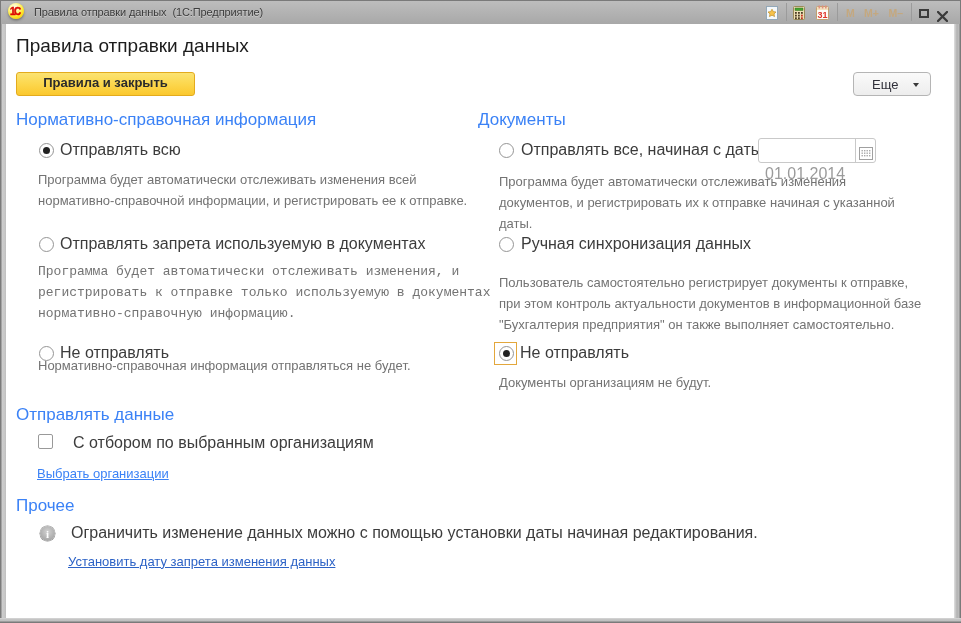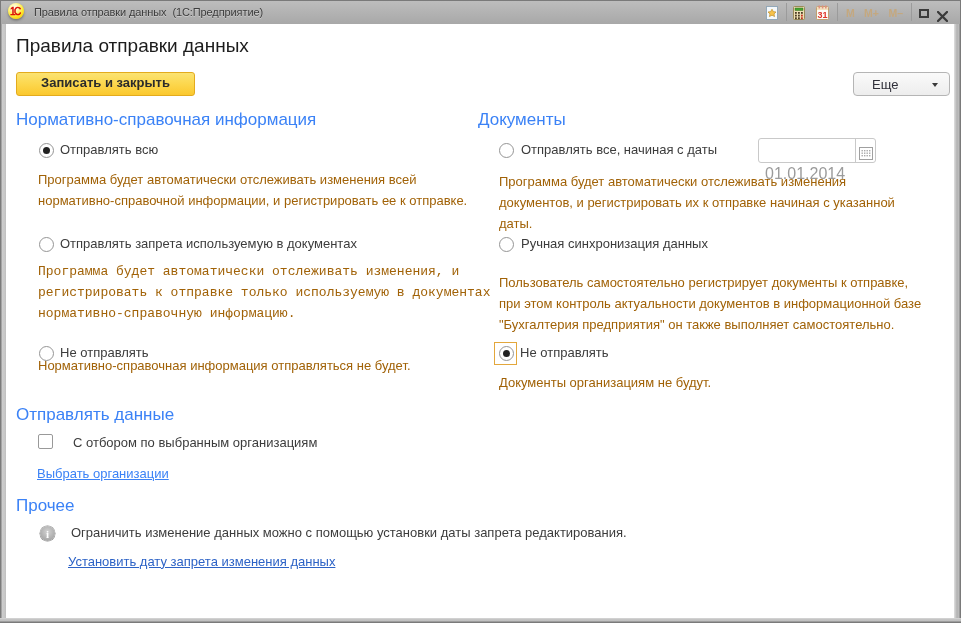--- a/index.html
+++ b/index.html
@@ -13,42 +13,42 @@
     border-top:1px solid #7a7a7a; border-left:1px solid #7a7a7a; border-right:1px solid #7a7a7a; }
   #bL { left:0; top:24px; width:6px; height:594px; background:linear-gradient(to right,#7a7a7a 0px,#7a7a7a 1px,#cdcdcd 2px,#c6c6c6 5px,#bdbdbd 6px); }
   #bR { left:954px; top:24px; width:7px; height:594px; background:linear-gradient(to right,#e0e0e0 0px,#b2b2b2 3px,#bebebe 5px,#7a7a7a 6px,#7a7a7a 7px); }
   #bB { left:0; top:618px; width:961px; height:5px; background:linear-gradient(#dcdcdc 0px,#c6c6c6 1px,#bfbfbf 3px,#7a7a7a 4px,#7a7a7a 5px); }
   #content { left:6px; top:24px; width:948px; height:594px; background:#fff; }
 
   
   #logo { left:7.5px; top:2.5px; width:16px; height:16px; border-radius:50%;
     background:radial-gradient(circle at 40% 30%, #fffef2 0%, #fff9b4 25%, #ffe82e 58%, #f4c800 85%, #cfa300 100%);
     box-shadow:0 1.5px 2.5px rgba(40,40,40,0.45); }
-  #logo span { position:absolute; left:2.5px; top:3.5px; font-size:10px; font-weight:normal; color:#e00800; letter-spacing:-1.5px; -webkit-text-stroke:0.5px #d80800; }
+  #logo span { position:absolute; left:2.5px; top:3.5px; font-size:10px; font-weight:bold; color:#e00800; letter-spacing:-1.5px; -webkit-text-stroke:0.5px #d80800; }
   #wtitle { left:34px; top:5.2px; line-height:14px; font-size:11px; letter-spacing:-0.1px; color:#3d3d3d; text-shadow:0 1px 0 rgba(255,255,255,0.35); }
 
   .tsep { top:3px; width:1px; height:18px; background:#9b9b9b; }
   .mbtn { top:7px; font-size:10.5px; font-weight:bold; color:#c4a87f; }
 
   
   #h1 { left:16px; top:35px; font-size:19px; line-height:22px; color:#1c1c1c; }
 
   
   #btnSave { left:16px; top:72px; width:179px; height:23.5px; border:1px solid #e3ab1d; border-radius:3px;
     background:linear-gradient(#fbe372, #fcd74d 50%, #fbc82e);
     font-size:13px; font-weight:bold; color:#2b2b2b; text-align:center; line-height:19px; }
-  #btnMore { left:853px; top:71.5px; width:97px; height:24.5px; border:1px solid #b5b5b5; border-radius:4px;
+  #btnMore { left:853px; top:71.5px; width:78px; height:24.5px; border:1px solid #b5b5b5; border-radius:4px;
     background:linear-gradient(#fafafa,#ededed); font-size:13px; color:#30303a; line-height:19px; }
   #btnMore .t { position:absolute; left:18px; top:2px; }
   #btnMore .tri { position:absolute; right:11px; top:10px; width:0; height:0;
     border-left:3.5px solid transparent; border-right:3.5px solid transparent; border-top:4.5px solid #3a3a3a; }
 
   .ghead { font-size:17px; line-height:19px; color:#3b82f6; }
-  .lbl { font-size:13px; line-height:15px; color:#3c3c3c; }
-  .blue { font-size:13px; line-height:21px; color:#a16207; }
+  .lbl { font-size:16px; line-height:15px; color:#3c3c3c; }
+  .blue { font-size:13px; line-height:21px; color:#737373; }
 
   .radio { width:15px; height:15px; border:1px solid #959595; border-radius:50%; background:#fff; }
   .radio.sel::after { content:""; position:absolute; left:3px; top:3px; width:7px; height:7px; border-radius:50%; background:#222; }
   .check { width:15px; height:15px; border:1px solid #999; background:#fff; border-radius:2px; }
   #focusbox { left:494px; top:341.5px; width:23px; height:23px; border:1px solid #e3a73c; }
 
   a.dis { color:#3b82f6; text-decoration:underline; font-size:13px; line-height:15px; }
   a.act { color:#2c62c6; text-decoration:underline; font-size:13px; line-height:15px; }
 
   
@@ -116,21 +116,21 @@
   <div class="abs mbtn" style="left:864px;">M+</div>
   <div class="abs mbtn" style="left:888.5px;">M–</div>
   <div class="abs" style="left:919px;top:8.5px;width:10px;height:9px;border:2px solid #3a3a3a;"></div>
   <div class="abs" style="left:936.5px;top:7.5px;width:11px;height:11px;">
     <svg width="11" height="11" viewBox="0 0 11 11">
       <path d="M1 1 L10 10 M10 1 L1 10" stroke="#3a3a3a" stroke-width="2.3" stroke-linecap="round"></path>
     </svg>
   </div>
 
   <div class="abs" id="h1">Правила отправки данных</div>
-  <div class="abs" id="btnSave">Записать и закрыть</div>
+  <div class="abs" id="btnSave">Правила и закрыть</div>
   <div class="abs" id="btnMore">
     <span class="t">Еще</span>
     <span class="tri"></span>
   </div>
 
   <div class="abs ghead" style="left:16px; top:110px;">Нормативно-справочная информация</div>
   <div class="abs radio sel" style="left:38.5px; top:142.5px;"></div>
   <div class="abs lbl" style="left:60px; top:142px;">Отправлять всю</div>
   <div class="abs blue" style="left:38px; top:168.5px;">Программа будет автоматически отслеживать изменения всей<br>нормативно-справочной информации, и регистрировать ее к отправке.</div>
   <div class="abs radio" style="left:38.5px; top:237px;"></div>
@@ -142,21 +142,21 @@
 
   <div class="abs ghead" style="left:16px; top:405px;">Отправлять данные</div>
   <div class="abs check" style="left:38px; top:433.5px;"></div>
   <div class="abs lbl" style="left:73px; top:435px;">С отбором по выбранным организациям</div>
   <a class="abs dis" style="left:37px; top:465.5px;">Выбрать организации</a>
 
   <div class="abs ghead" style="left:16px; top:496px;">Прочее</div>
   <div class="abs" id="infoIcon">
     <span>i</span>
   </div>
-  <div class="abs lbl" style="left:71px; top:525px;">Ограничить изменение данных можно с помощью установки даты запрета редактирования.</div>
+  <div class="abs lbl" style="left:71px; top:525px;">Ограничить изменение данных можно с помощью установки даты начиная редактирования.</div>
   <a class="abs act" style="left:68px; top:553.5px;">Установить дату запрета изменения данных</a>
 
   <div class="abs ghead" style="left:478px; top:110px;">Документы</div>
   <div class="abs radio" style="left:499px; top:142.5px;"></div>
   <div class="abs lbl" style="left:521px; top:142px;">Отправлять все, начиная с даты</div>
   <div class="abs" id="dateFld">
     <span class="txt">01.01.2014</span>
     <span class="sep"></span>
     <span class="cal">
       <svg width="14" height="13" viewBox="0 0 14 13">

